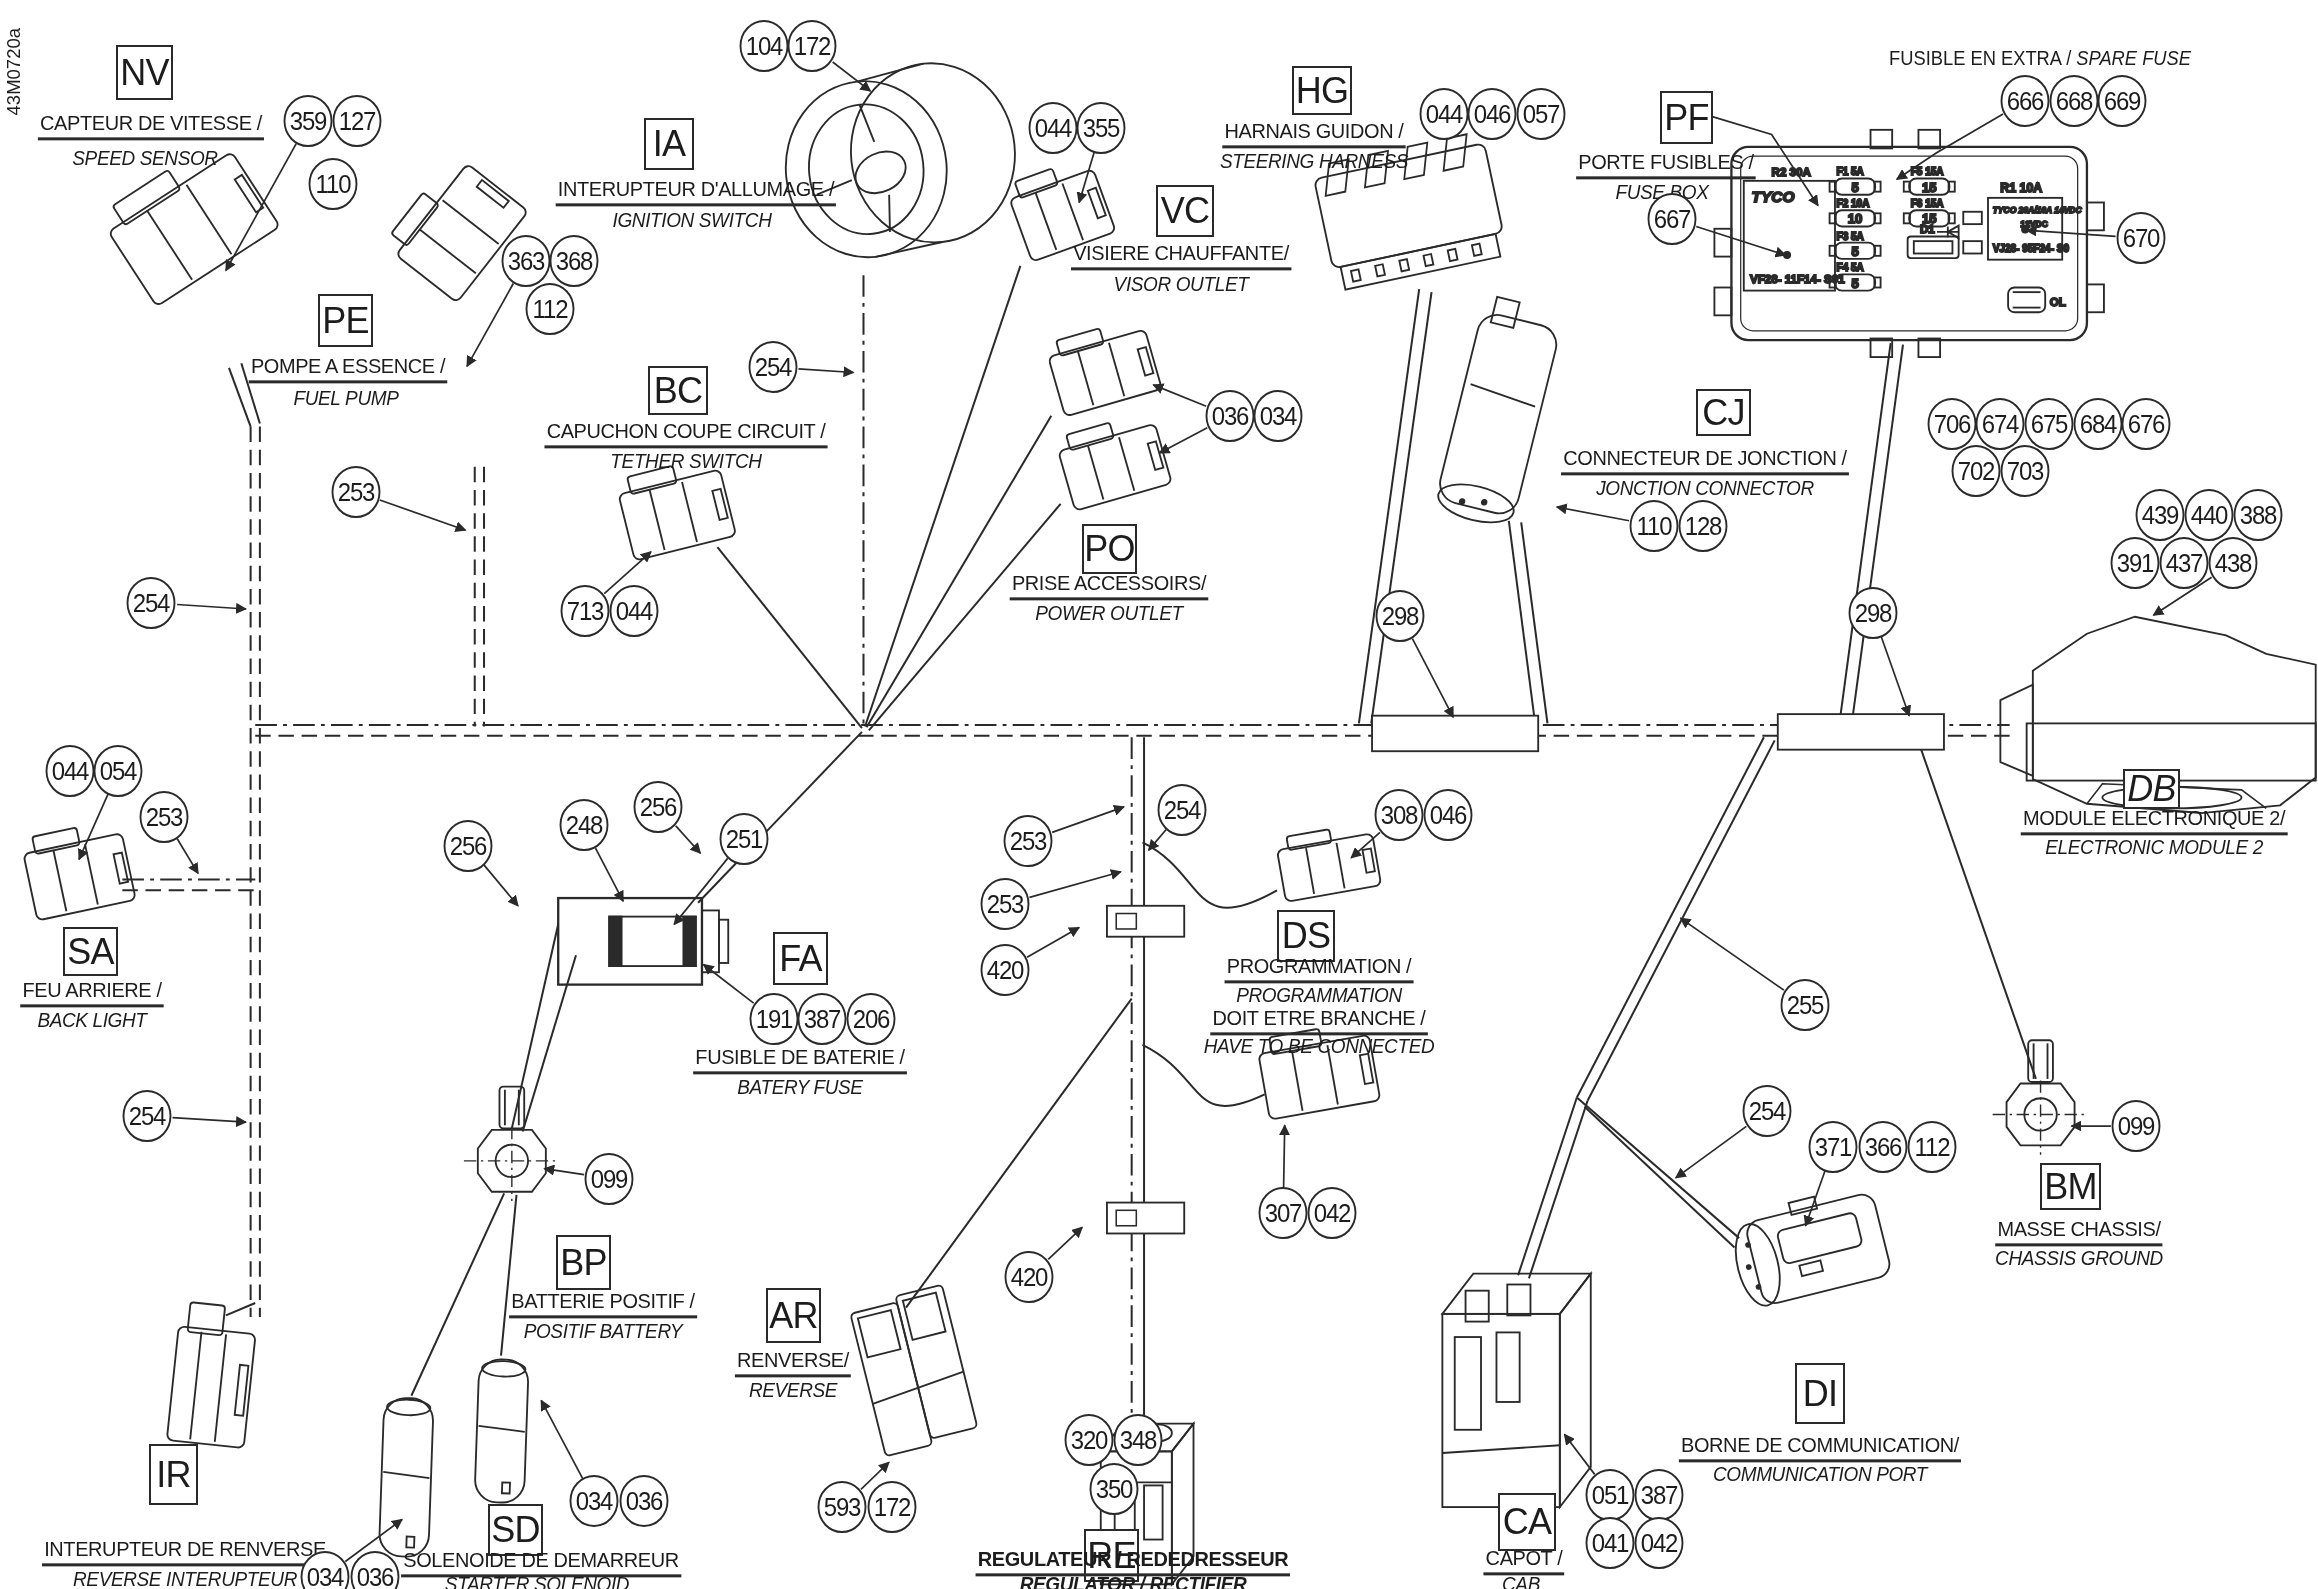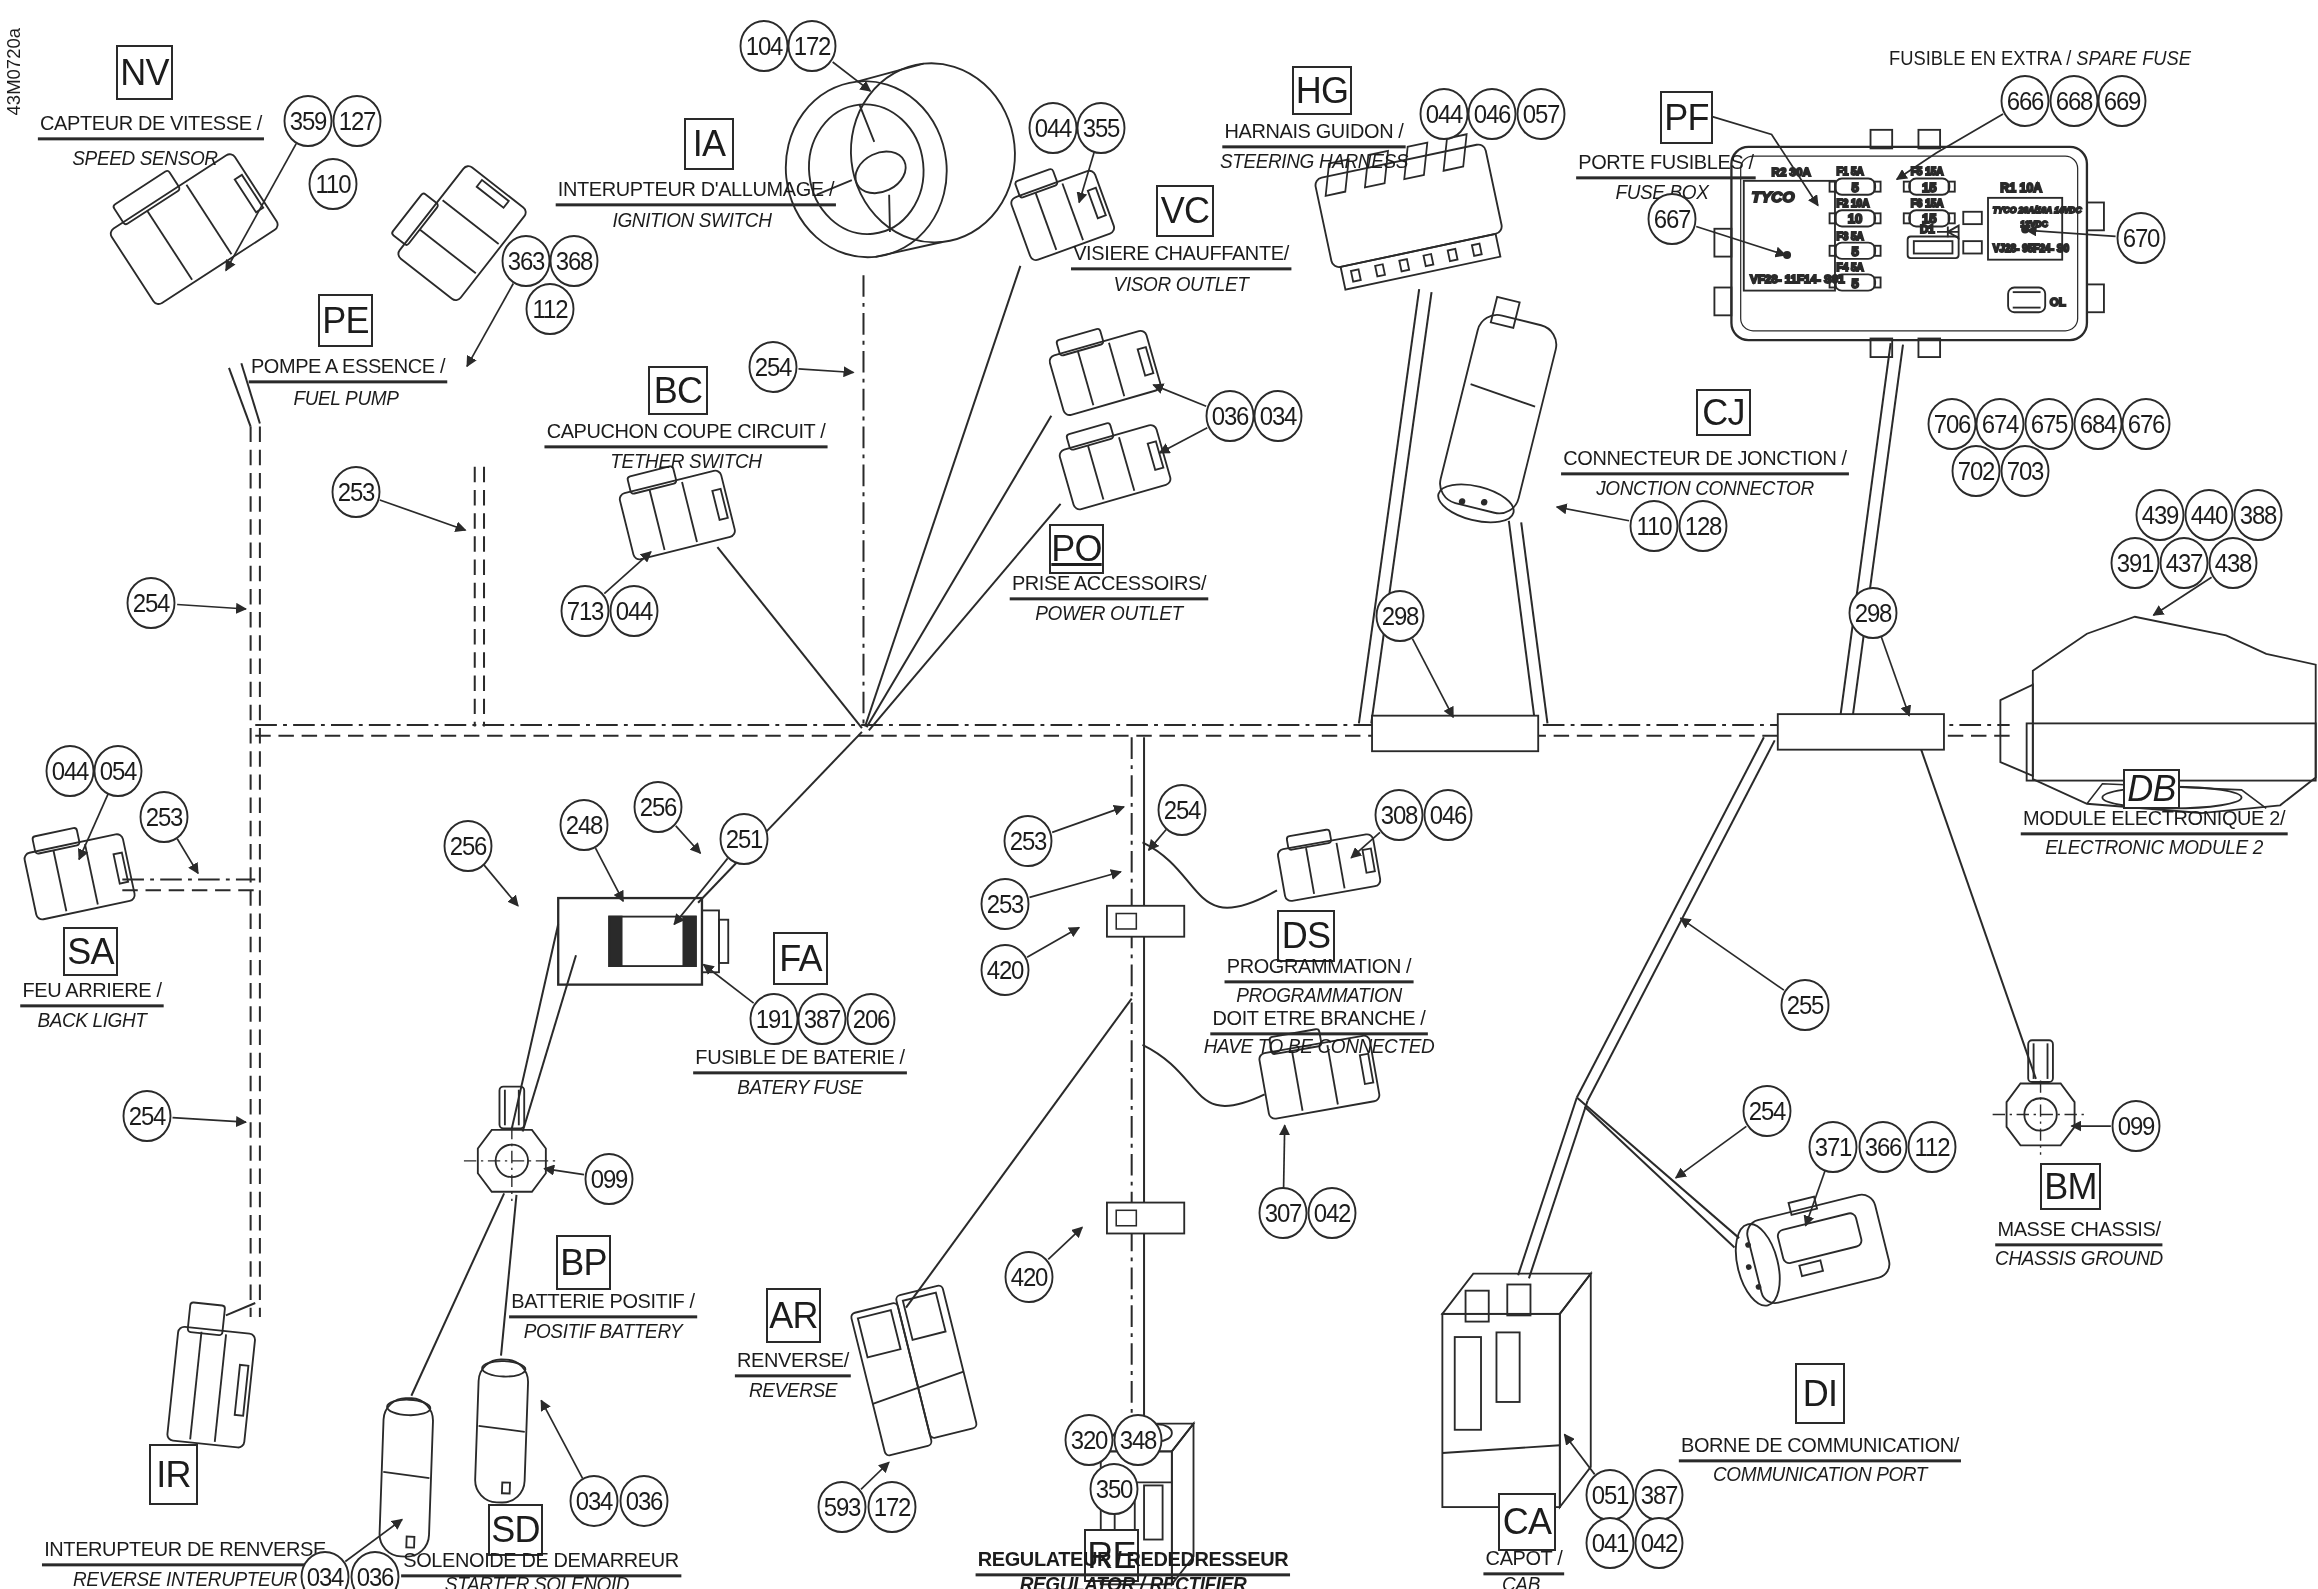--- a/index.html
+++ b/index.html
@@ -377,30 +377,30 @@
         <path d="M2212,150 L2292,174 L2352,266" fill="none" stroke="#2a2a2a" stroke-width="2.2" marker-end="url(#arr)"></path>
       </g>
   </svg>
   <div id="overlay" style="position:absolute;left:0;top:0;width:100%;height:100%">
       <div class="cbox" style="left: 116px; top: 45px; width: 53px; height: 51px;">NV</div>
       <div class="lfr" style="left: 151px; top: 126px;">CAPTEUR DE VITESSE /</div>
       <div class="len" style="left: 145px; top: 158px;">SPEED SENSOR</div>
       <div class="cbox" style="left: 318px; top: 294px; width: 51px; height: 49px;">PE</div>
       <div class="lfr" style="left: 348px; top: 369px;">POMPE A ESSENCE /</div>
       <div class="len" style="left: 346px; top: 398px;">FUEL PUMP</div>
-      <div class="cbox" style="left: 684px; top: 118px; width: 46px; height: 48px;">IA</div>
+      <div class="cbox" style="left: 644px; top: 118px; width: 46px; height: 48px;">IA</div>
       <div class="lfr" style="left: 696px; top: 192px;">INTERUPTEUR D'ALLUMAGE /</div>
       <div class="len" style="left: 692px; top: 220px;">IGNITION SWITCH</div>
       <div class="cbox" style="left: 648px; top: 366px; width: 56px; height: 45px; text-align: center;">BC</div>
       <div class="lfr" style="left: 686px; top: 434px;">CAPUCHON COUPE CIRCUIT /</div>
       <div class="len" style="left: 686px; top: 461px;">TETHER SWITCH</div>
       <div class="cbox" style="left: 1156px; top: 185px; width: 54px; height: 48px;">VC</div>
       <div class="lfr" style="left: 1181px; top: 256px;">VISIERE CHAUFFANTE/</div>
       <div class="len" style="left: 1181px; top: 284px;">VISOR OUTLET</div>
-      <div class="cbox" style="left: 1049px; top: 524px; width: 51px; height: 46px; text-decoration: underline;">PO</div>
+      <div class="cbox" style="left: 1082px; top: 524px; width: 51px; height: 46px;">PO</div>
       <div class="lfr" style="left: 1109px; top: 586px;">PRISE ACCESSOIRS/</div>
       <div class="len" style="left: 1109px; top: 613px;">POWER OUTLET</div>
       <div class="cbox" style="left: 1292px; top: 66px; width: 56px; height: 45px;">HG</div>
       <div class="lfr" style="left: 1314px; top: 134px;">HARNAIS GUIDON /</div>
       <div class="len" style="left: 1314px; top: 161px;">STEERING HARNESS</div>
       <div class="cbox" style="left: 1660px; top: 91px; width: 49px; height: 49px;">PF</div>
       <div class="lfr" style="left: 1666px; top: 165px;">PORTE FUSIBLES /</div>
       <div class="len" style="left: 1662px; top: 192px;">FUSE BOX</div>
       <div class="cbox" style="left: 1696px; top: 389px; width: 51px; height: 43px;">CJ</div>
       <div class="lfr" style="left: 1705px; top: 461px;">CONNECTEUR DE JONCTION /</div>

